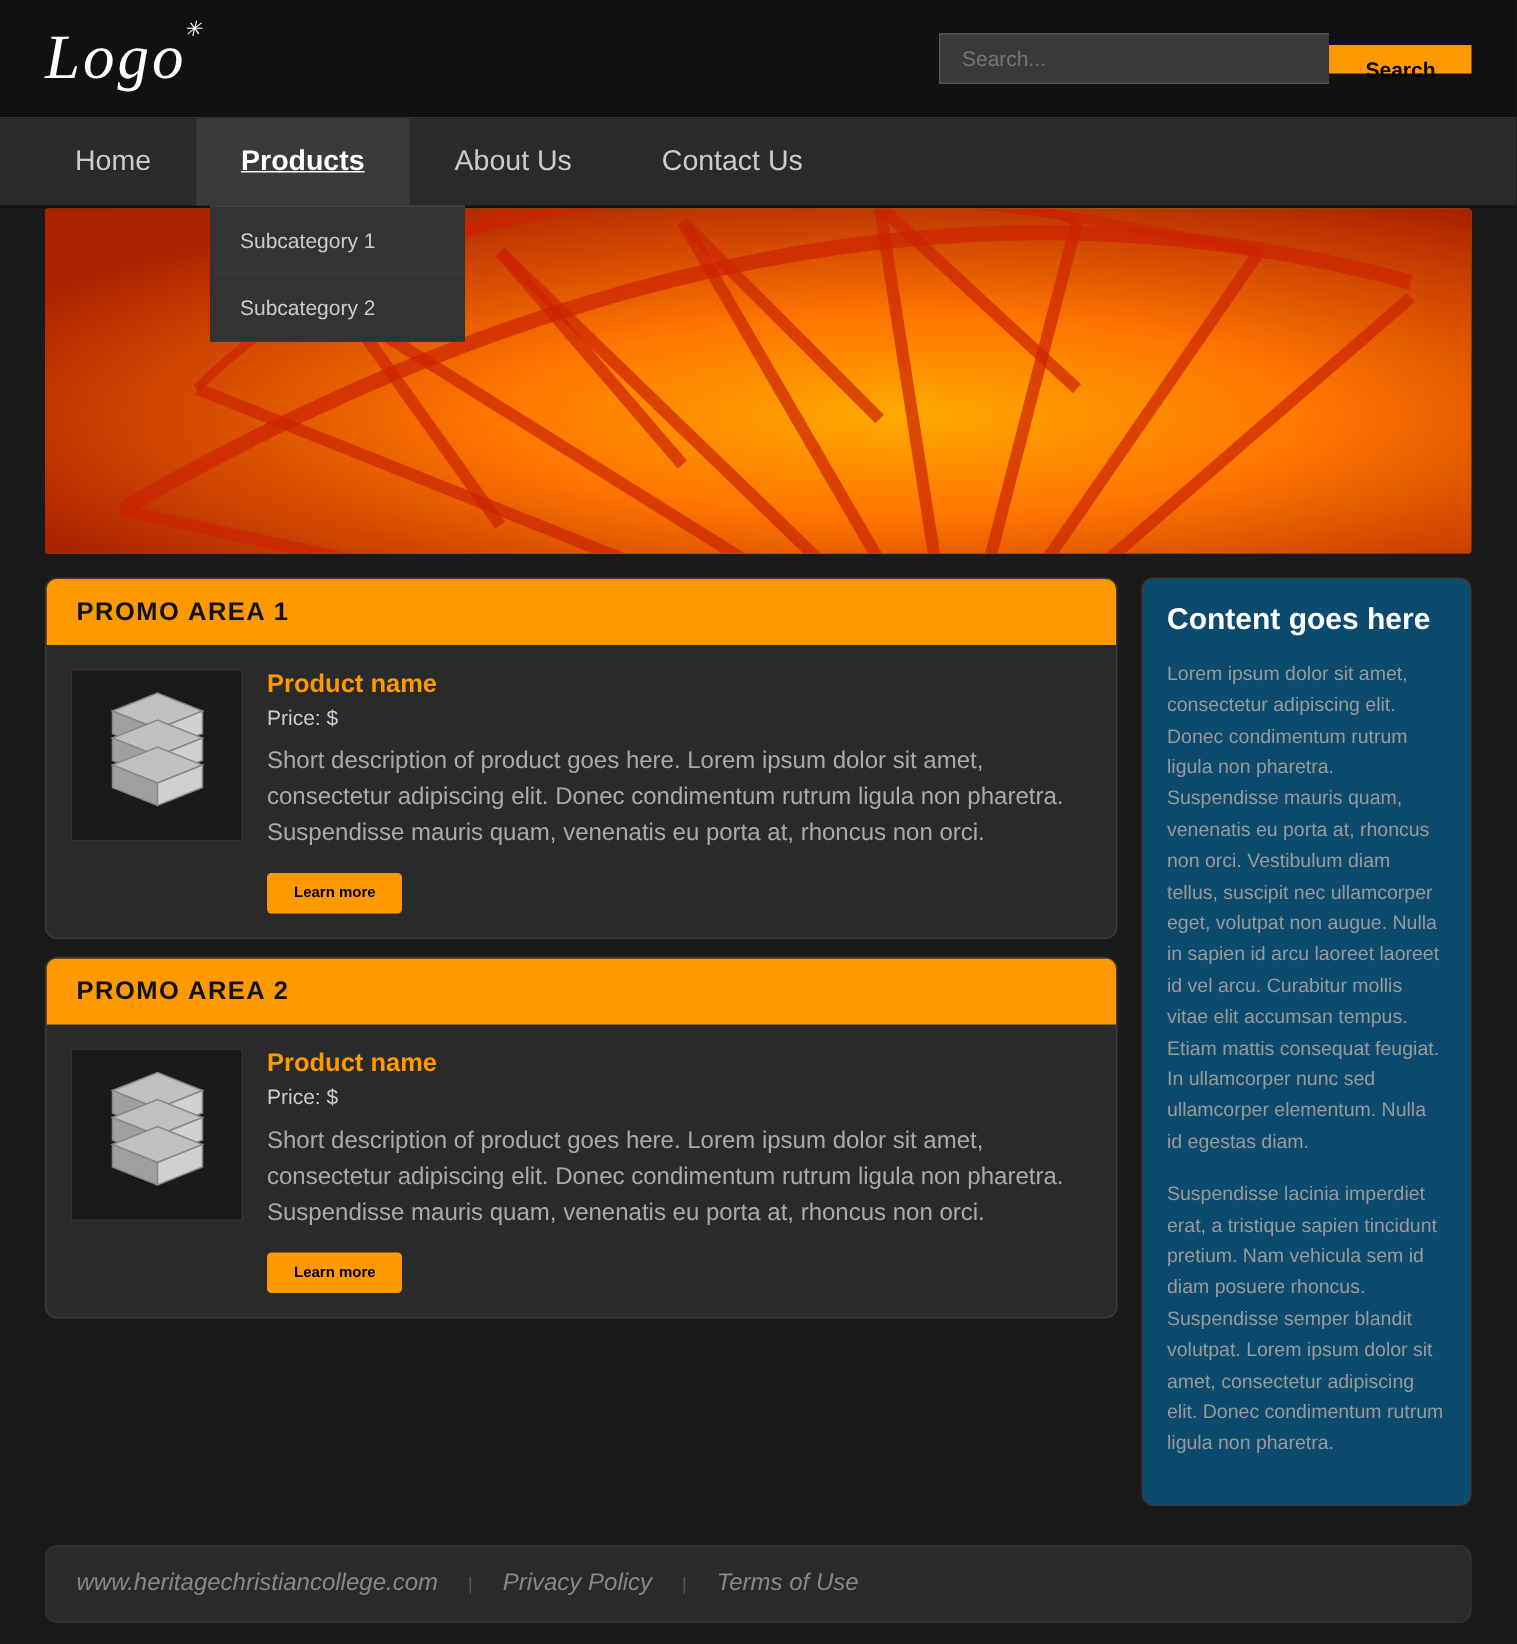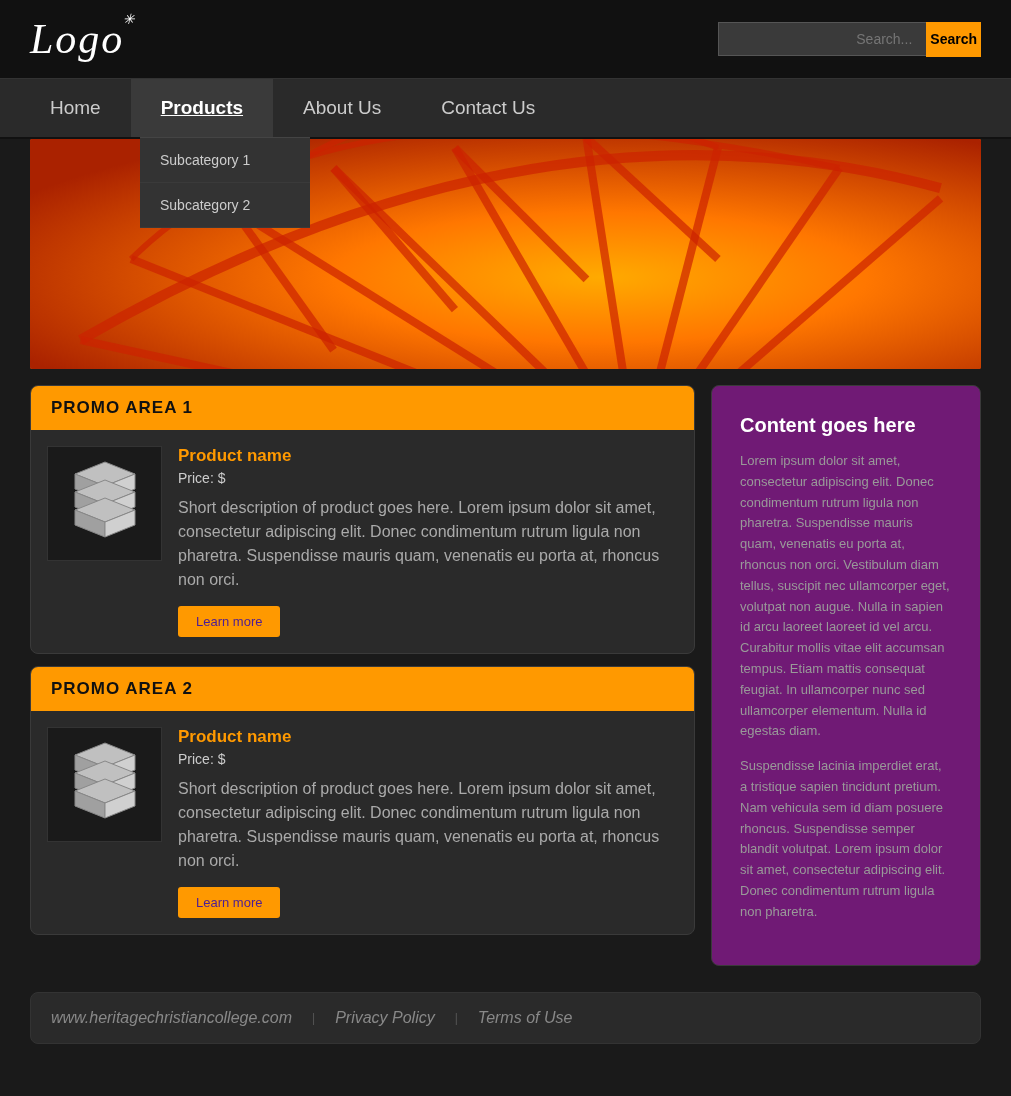--- a/index.html
+++ b/index.html
@@ -44,33 +44,32 @@
       align-items: center;
       gap: 0;
     }
     #search-input {
       background: #3a3a3a;
       border: 1px solid #555;
       border-right: none;
       color: #fca5a5;
       padding: 8px 14px;
       font-size: 14px;
-      width: 208px;
+      width: 260px;
       outline: none;
-      text-align: right;
     }
     #search-button {
       background: #f90;
       border: none;
       color: #000;
       font-weight: bold;
-      padding: 8px 4px;
+      padding: 8px 24px;
       font-size: 14px;
       cursor: pointer;
-      height: 35px;
+      height: 19px;
     }
 
     
     #navbar {
       background: #2a2a2a;
       border-bottom: 2px solid #111;
       position: relative;
     }
     #nav-list {
       display: flex;
@@ -202,36 +201,36 @@
       margin-bottom: 10px;
     }
     .product-desc {
       color: #aaa;
       font-size: 16px;
       line-height: 1.5;
       margin-bottom: 14px;
     }
     .learn-more-btn {
       background: #f90;
-      color: #4c1d95;
+      color: #000000;
       border: none;
       padding: 8px 18px;
-      font-size: 13px;
+      font-size: 10px;
       cursor: pointer;
       border-radius: 3px;
-      font-weight: normal;
+      font-weight: bold;
     }
 
     
     #right-col {
-      width: 270px;
+      width: 220px;
       flex-shrink: 0;
-      background: #701a75;
+      background: #0c4a6e;
       border-radius: 8px;
-      padding: 28px;
+      padding: 16px;
       border: 1px solid #3a3a3a;
     }
     #right-col-title {
       color: #fff;
       font-size: 20px;
       font-weight: bold;
       margin-bottom: 14px;
     }
     .right-col-para {
       color: #999;

